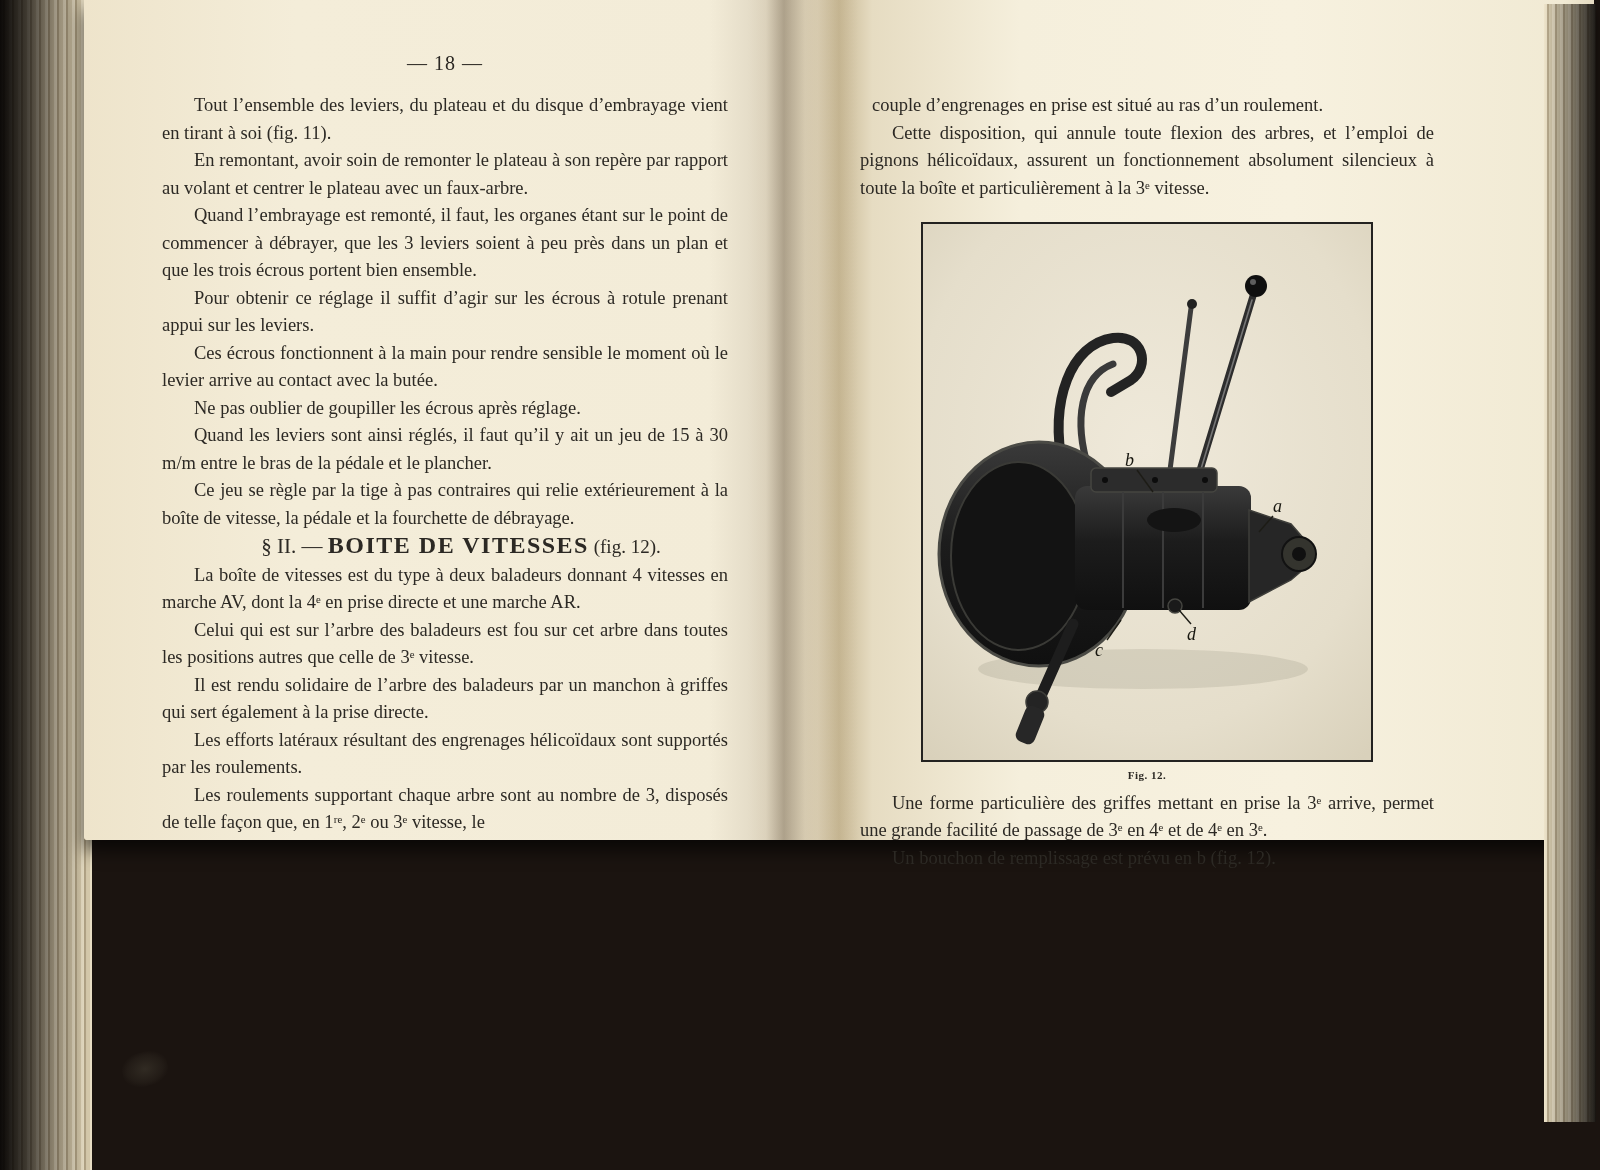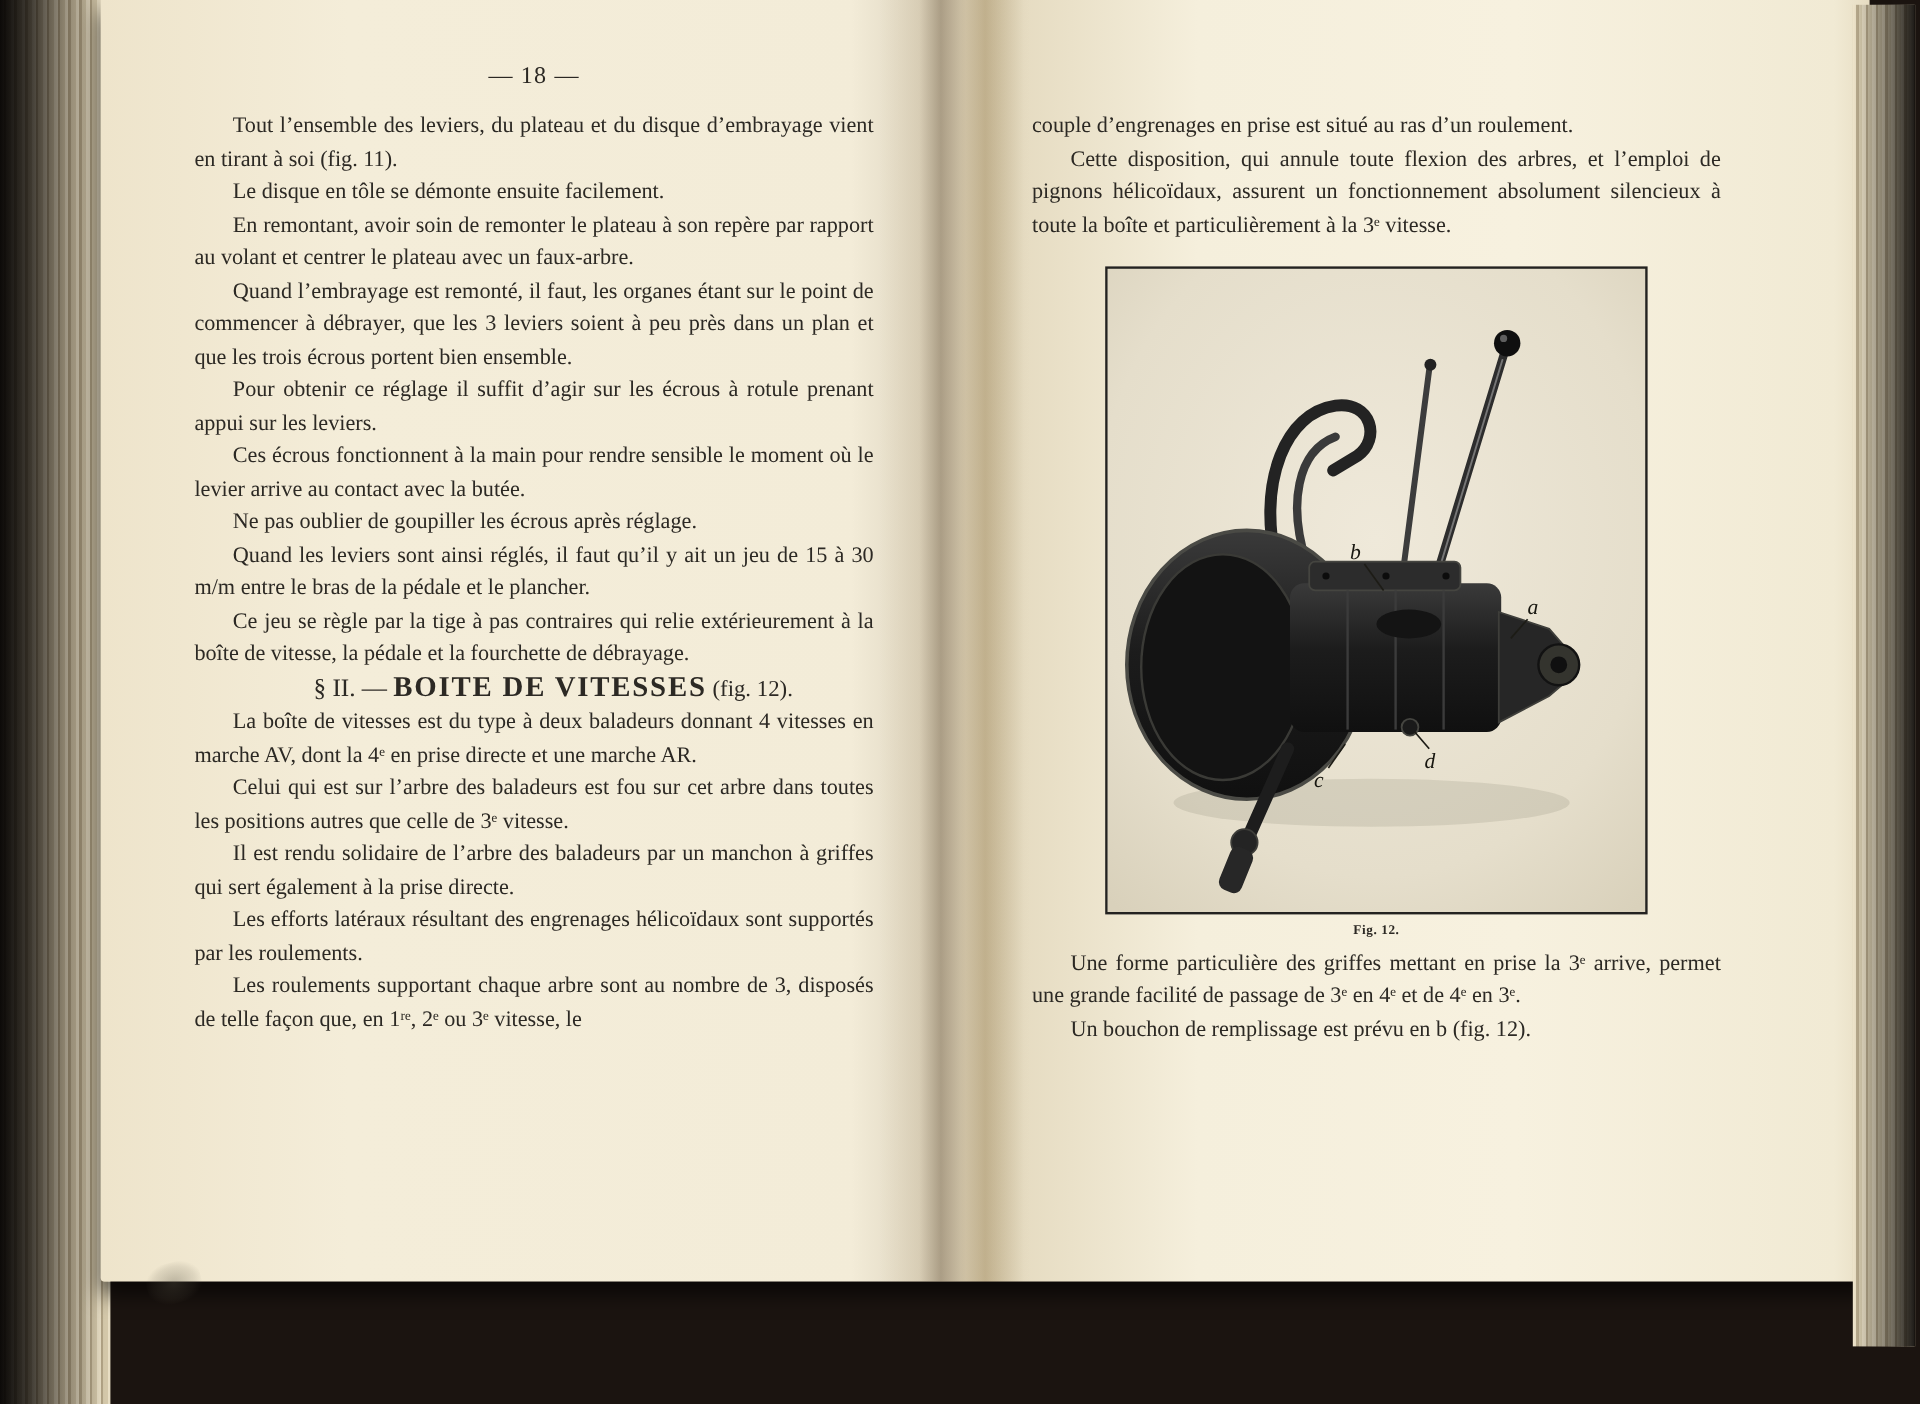--- a/index.html
+++ b/index.html
@@ -31,27 +31,28 @@
     right: 4px; top: 4px;
     width: 52px; height: 1118px;
     background:
       linear-gradient(270deg, rgba(5,3,2,0.9) 0%, rgba(10,7,5,0.45) 45%, rgba(20,14,10,0) 100%),
       repeating-linear-gradient(90deg, #efe5cb 0 3px, #bcae90 3px 5px, #ddd2b4 5px 8px);
   }
   
   .spread {
     position: absolute;
     left: 84px; top: 0;
-    width: 1474px; height: 1068px;
+    width: 1474px; height: 840px;
     background: linear-gradient(90deg,
       #eee4cb 0%, #f4edd9 14%, #f3ecd8 44%,
       #e2d6ba 48.6%, #c9b995 50%, #e6dcc2 52.2%,
       #f5efdc 62%, #f7f1df 80%, #f1ead4 98%, #e6dcc2 100%);
     border-radius: 0 0 6px 3px;
     box-shadow: 0 10px 18px rgba(0,0,0,0.65);
+    padding-left: 36px;
   }
   .gutter-shadow {
     position: absolute;
     left: 625px; top: 0;
     width: 150px; height: 100%;
     background: linear-gradient(90deg,
       rgba(80,60,35,0) 0%, rgba(80,60,35,0.12) 38%,
       rgba(60,42,22,0.35) 50%, rgba(80,60,35,0.10) 64%,
       rgba(80,60,35,0) 100%);
     pointer-events: none;
@@ -79,21 +80,21 @@
     top: 92px;
     width: 566px;
     font-size: 18.5px;
     line-height: 27.5px;
     text-align: justify;
     color: #2c2924;
   }
   .pt-left  { left: 78px;  }
   .pt-right { left: 776px; width: 574px; }
   .page-text p { margin: 0; text-indent: 32px; }
-  .page-text p.noindent { text-indent: 0; }
+  .page-text p.noindent { text-indent: 0; margin-left: 12px; }
   .section-heading {
     margin: 30px 0 22px 0;
     text-align: center;
     text-indent: 0;
     white-space: nowrap;
   }
   .section-prefix { font-size: 21px; }
   .section-title  { font-size: 24px; font-weight: bold; letter-spacing: 1.5px; }
   .section-suffix { font-size: 19px; }
   .figure-frame {
@@ -126,21 +127,20 @@
 <div class="scan">
 
   <div class="edge-left"></div>
 
   <div class="spread">
 
     <div class="page-number pn-left">— 18 —</div>
 
     <div class="page-text pt-left">
       <p>Tout l’ensemble des leviers, du plateau et du disque d’embrayage vient en tirant à soi (fig. 11).</p>
-      <p>Le disque en tôle se démonte ensuite facilement.</p>
       <p>En remontant, avoir soin de remonter le plateau à son repère par rapport au volant et centrer le plateau avec un faux-arbre.</p>
       <p>Quand l’embrayage est remonté, il faut, les organes étant sur le point de commencer à débrayer, que les 3 leviers soient à peu près dans un plan et que les trois écrous portent bien ensemble.</p>
       <p>Pour obtenir ce réglage il suffit d’agir sur les écrous à rotule prenant appui sur les leviers.</p>
       <p>Ces écrous fonctionnent à la main pour rendre sensible le moment où le levier arrive au contact avec la butée.</p>
       <p>Ne pas oublier de goupiller les écrous après réglage.</p>
       <p>Quand les leviers sont ainsi réglés, il faut qu’il y ait un jeu de 15 à 30 m/m entre le bras de la pédale et le plancher.</p>
       <p>Ce jeu se règle par la tige à pas contraires qui relie extérieurement à la boîte de vitesse, la pédale et la fourchette de débrayage.</p>
 
       <p class="section-heading">
         <span class="section-prefix">§ II. — </span><span class="section-title">BOITE DE VITESSES</span><span class="section-suffix"> (fig. 12).</span>

